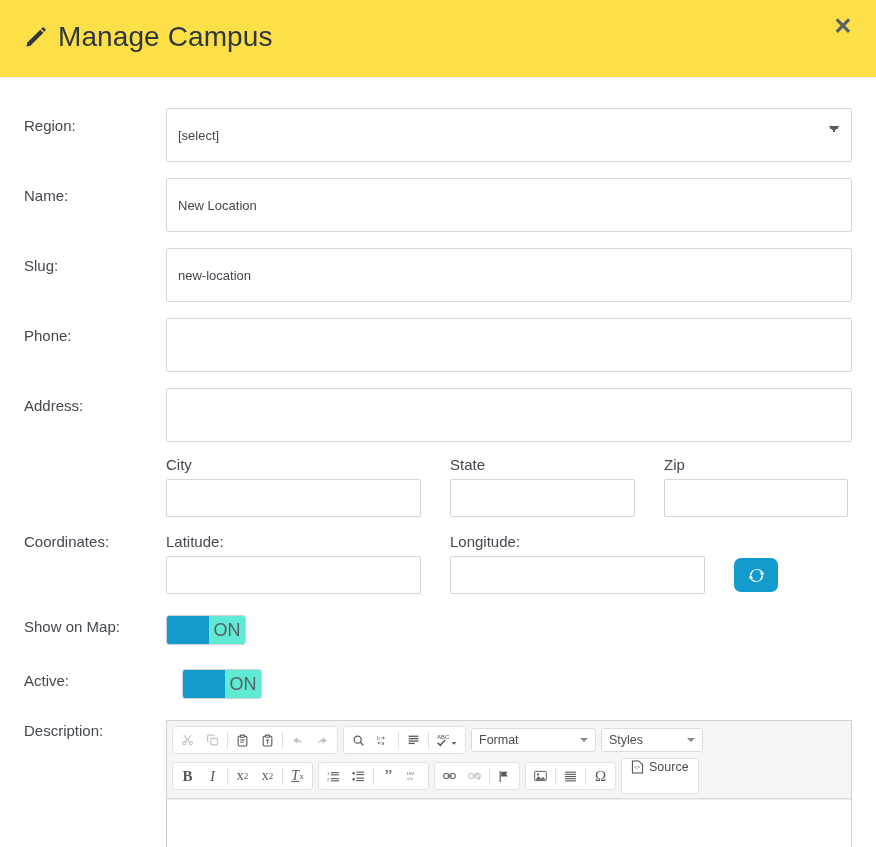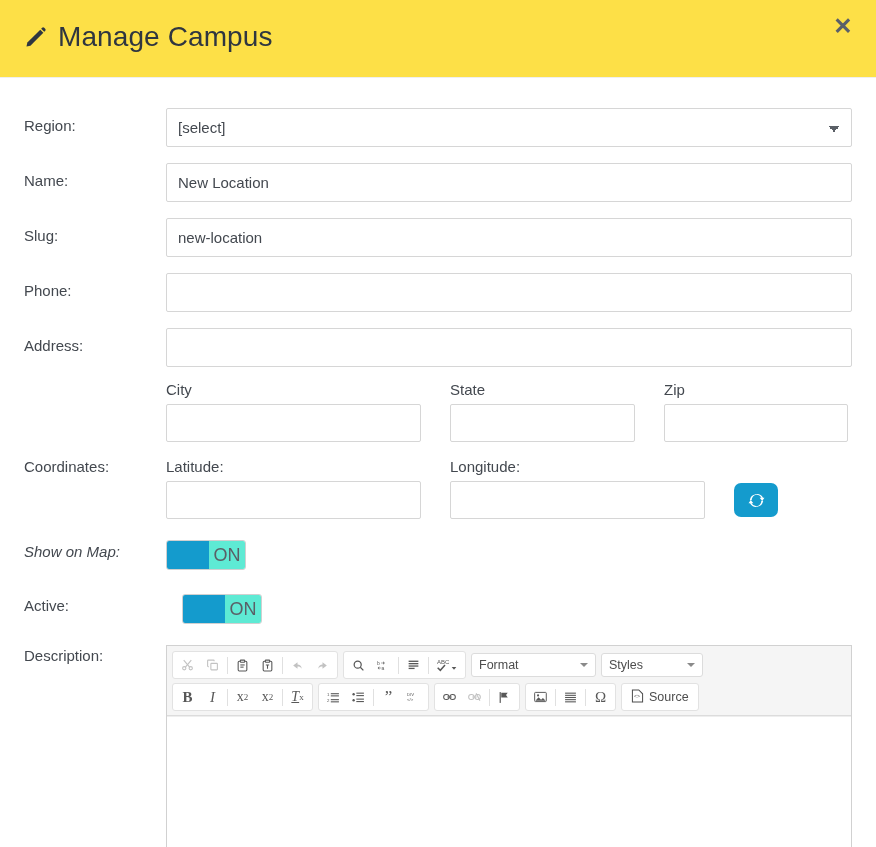--- a/index.html
+++ b/index.html
@@ -52,25 +52,25 @@
     flex: 0 0 142px;
     font-size: 15px;
     color: #43484f;
     padding-top: 9px;
     line-height: 1.2;
   }
   .row-field { flex: 1 1 auto; }
 
   .ctl {
     width: 100%;
-    height: 39px;
+    height: 54px;
     border: 1px solid #d6d6d6;
     background: #fff;
     border-radius: 2px;
-    font-size: 15px;
+    font-size: 13px;
     color: #43484f;
     padding: 0 11px;
     font-family: "Liberation Sans", sans-serif;
     outline: none;
   }
   .ctl::placeholder { color: #b5b5b5; }
 
   select.ctl {
     -webkit-appearance: none;
     appearance: none;
@@ -179,22 +179,22 @@
   }
   .tb-combo.fmt { width: 125px; }
   .tb-combo.sty { width: 102px; }
   .tb-caret {
     width: 0; height: 0;
     border-left: 4px solid transparent;
     border-right: 4px solid transparent;
     border-top: 4px solid #8a8a8a;
   }
   .tb-source {
-    display: flex; align-items: center; gap: 5px;
-    height: 24px; padding: 0 7px;
+    display: flex; gap: 5px;
+    height: 32px; padding: 0 7px;
     background: none; border: none; cursor: pointer;
     font-size: 12.5px; color: #4d4d4d;
     font-family: "Liberation Sans", sans-serif;
   }
   .editor-area {
     height: 210px;
     background: #fff;
     border-top: 1px solid #eee;
   }
 </style>
@@ -284,21 +284,21 @@
           <svg class="refresh-icon" viewBox="0 0 24 24" fill="#ffffff">
             <path d="M12 4a8 8 0 0 1 7.0 4.1l-2.6 0 3.8 4.6 3.0-4.6-2.0 0A10 10 0 0 0 2.6 11.2l2.6.5A7.5 7.5 0 0 1 12 4z"></path>
             <path d="M12 20a8 8 0 0 1-7.0-4.1l2.6 0-3.8-4.6-3.0 4.6 2.0 0A10 10 0 0 0 21.4 12.8l-2.6-.5A7.5 7.5 0 0 1 12 20z"></path>
           </svg>
         </span>
       </button>
     </div>
   </div>
 
   <div class="form-row" style="margin-top:18px;">
-    <div class="row-label" style="padding-top:6px;font-style:italic;">Show on Map:</div>
+    <div class="row-label" style="padding-top:6px;">Show on Map:</div>
     <div class="row-field">
       <div class="toggle">
         <div class="knob"></div>
         <div class="state">ON</div>
       </div>
     </div>
   </div>
 
   <div class="form-row" style="margin-top:18px;gap:16px;">
     <div class="row-label" style="padding-top:6px;">Active:</div>

